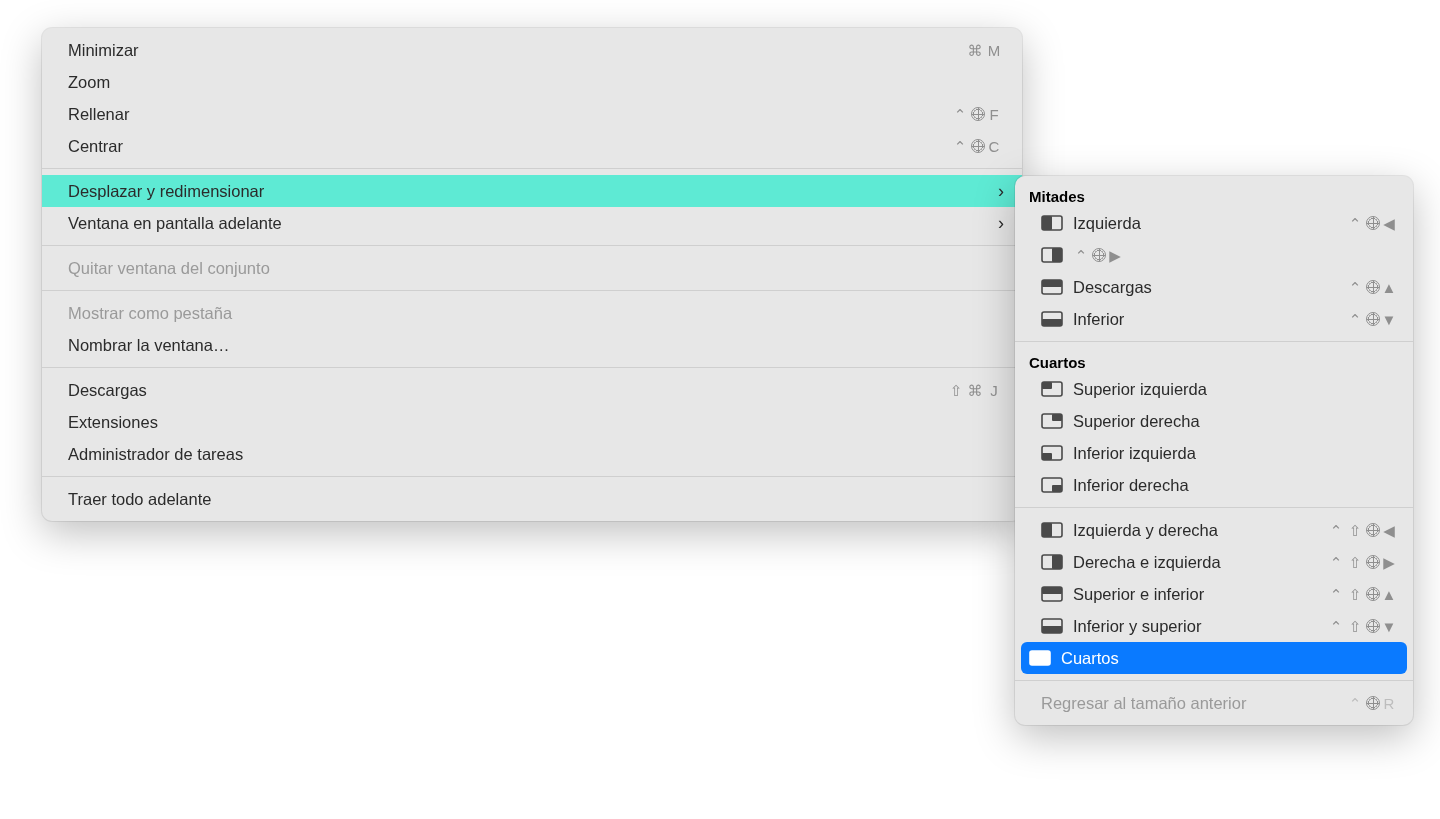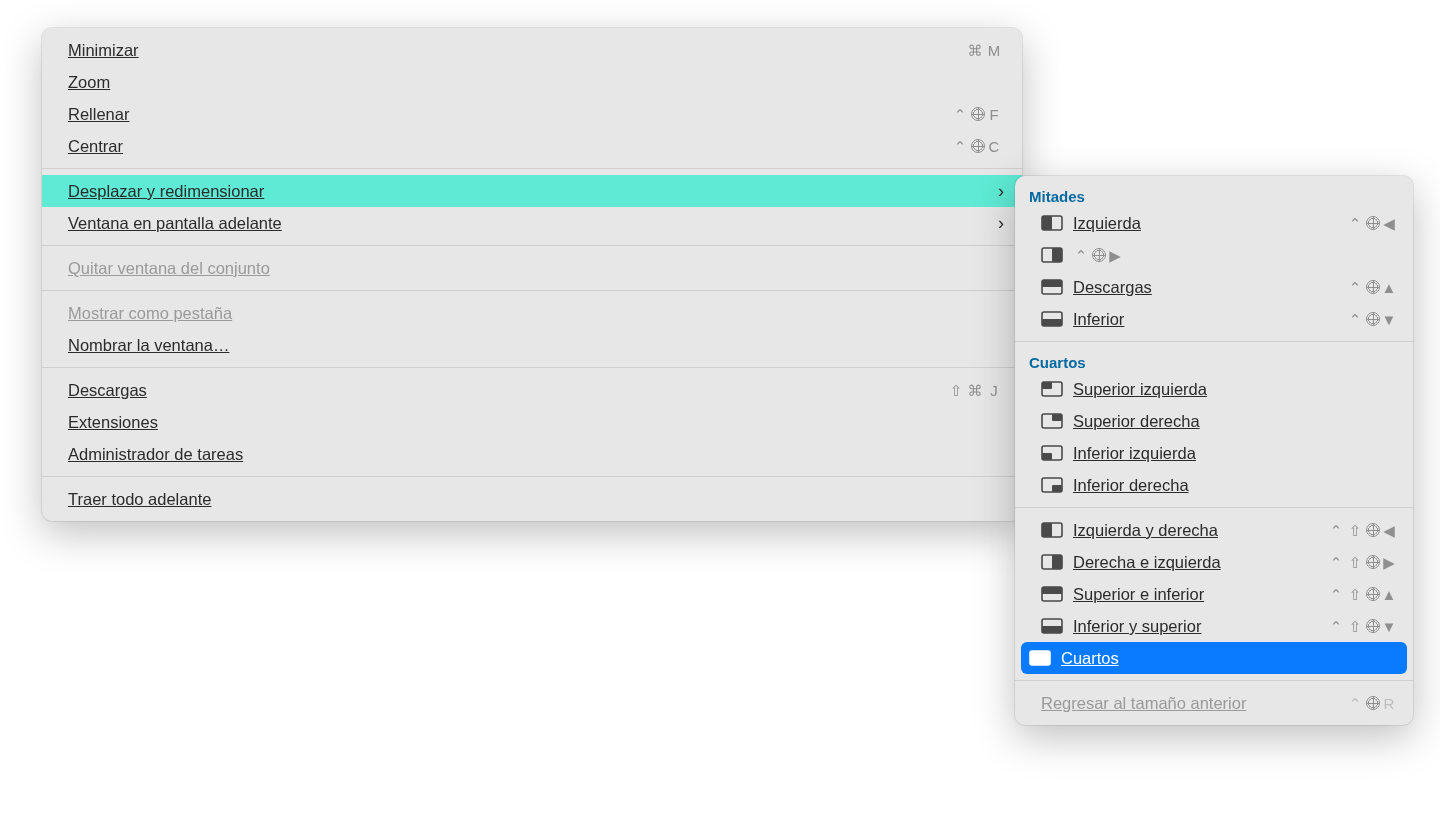--- a/index.html
+++ b/index.html
@@ -47,21 +47,21 @@
     background: #5eead4;
   }
   .item.selected {
     background: #0a7aff;
     color: #ffffff;
     border-radius: 6px;
     margin: 0 6px;
     padding-left: 8px;
     padding-right: 12px;
   }
-  .label { flex: 1; text-decoration: underline; }
+  .label { flex: 1; }
   .shortcut {
     color: #8f8f8f;
     font-size: 16px;
     letter-spacing: 2px;
     display: flex;
     align-items: center;
     gap: 1px;
   }
   .item.disabled .shortcut { color: #bdbdbd; }
   .chevron {
@@ -69,21 +69,21 @@
     color: #2b2b2b;
     margin-left: 8px;
   }
   .sep {
     height: 1px;
     background: #cfcfcf;
     margin: 6px 0;
   }
   .section-header {
     font-size: 15px;
-    color: #0369a1;
+    color: #000000;
     font-weight: 600;
     padding: 6px 14px 2px 14px;
   }
   .icon-box {
     width: 22px;
     height: 16px;
     margin-right: 10px;
     display: inline-flex;
     align-items: center;
     justify-content: center;

